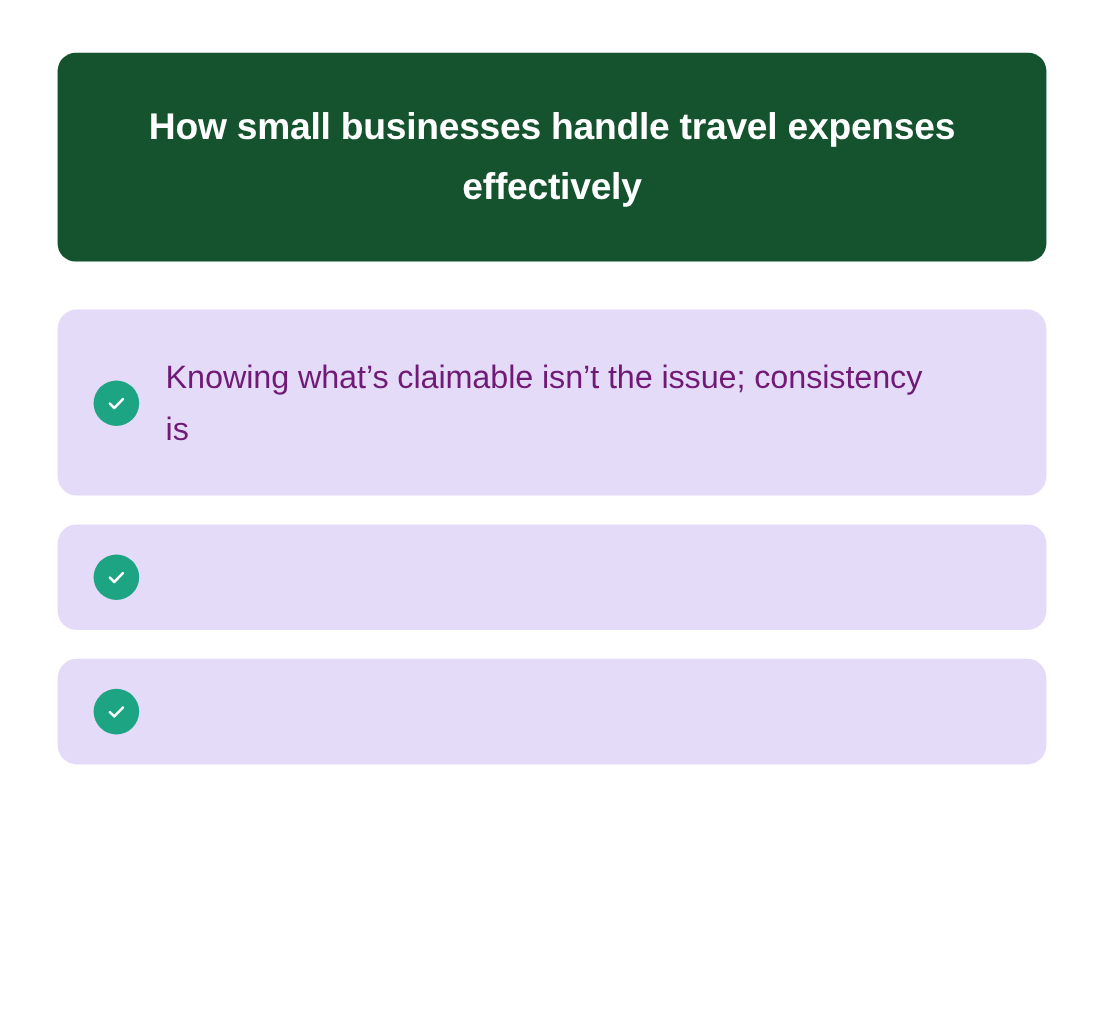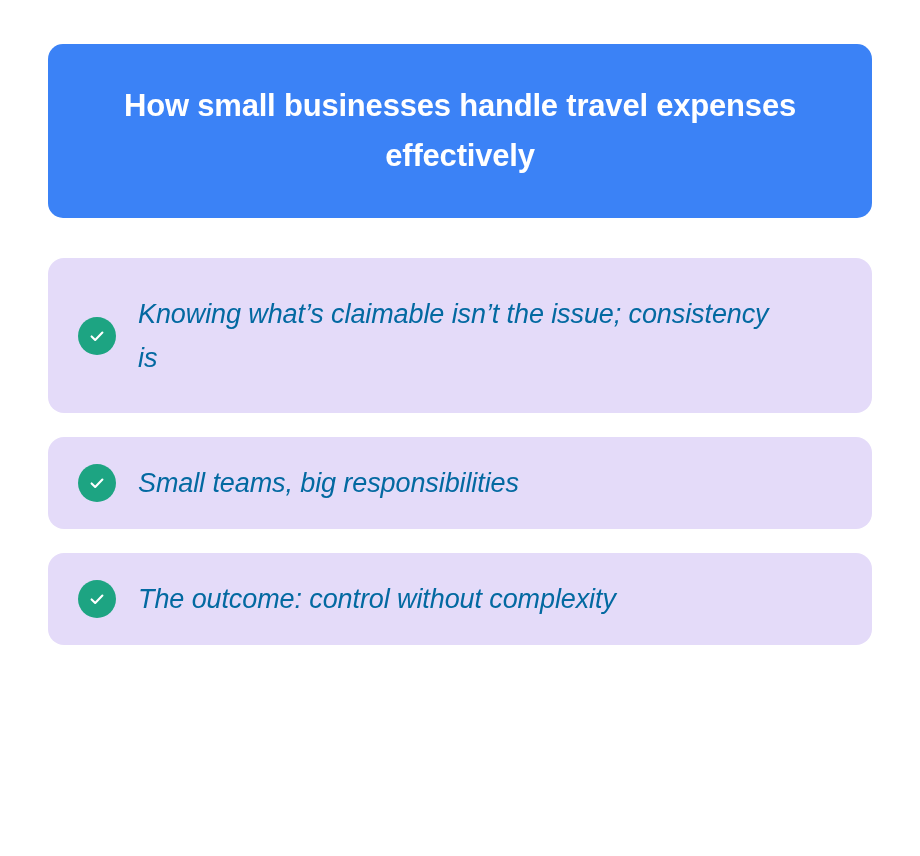--- a/index.html
+++ b/index.html
@@ -20,21 +20,21 @@
     height: 856px;
     box-sizing: border-box;
     padding: 44px 48px 51px 48px;
   }
 
   
   .header-banner {
     width: 824px;
     height: 174px;
     box-sizing: border-box;
-    background: #3b82f6;
+    background: #14532d;
     border-radius: 15px;
     display: flex;
     align-items: center;
     justify-content: center;
     padding: 0 28px;
     margin-bottom: 40px;
   }
 
   .header-title {
     margin: 0;
@@ -82,27 +82,26 @@
     align-items: center;
     justify-content: center;
     margin-right: 22px;
   }
 
   .check-icon svg {
     display: block;
   }
 
   .checklist-text {
-    color: #0369a1;
+    color: #701a75;
     font-size: 27px;
     line-height: 44px;
     font-weight: normal;
     letter-spacing: -0.1px;
     max-width: 640px;
-    font-style: italic;
   }
 </style>
 </head>
 <body>
 
 <div class="infographic">
 
   <div class="header-banner">
     <h1 class="header-title">How small businesses handle travel expenses effectively</h1>
   </div>
@@ -117,27 +116,25 @@
       </span>
       <span class="checklist-text">Knowing what’s claimable isn’t the issue; consistency is</span>
     </li>
 
     <li class="checklist-item">
       <span class="check-icon">
         <svg width="20" height="20" viewBox="0 0 20 20" aria-hidden="true">
           <path d="M4.6 10.4 L8.2 14 L15.4 6.6" fill="none" stroke="#ffffff" stroke-width="2.1" stroke-linecap="round" stroke-linejoin="round"></path>
         </svg>
       </span>
-      <span class="checklist-text">Small teams, big responsibilities</span>
     </li>
 
 
     <li class="checklist-item">
       <span class="check-icon">
         <svg width="20" height="20" viewBox="0 0 20 20" aria-hidden="true">
           <path d="M4.6 10.4 L8.2 14 L15.4 6.6" fill="none" stroke="#ffffff" stroke-width="2.1" stroke-linecap="round" stroke-linejoin="round"></path>
         </svg>
       </span>
-      <span class="checklist-text">The outcome: control without complexity</span>
     </li>
 
   </ul>
 </div>
 
 </body></html>

